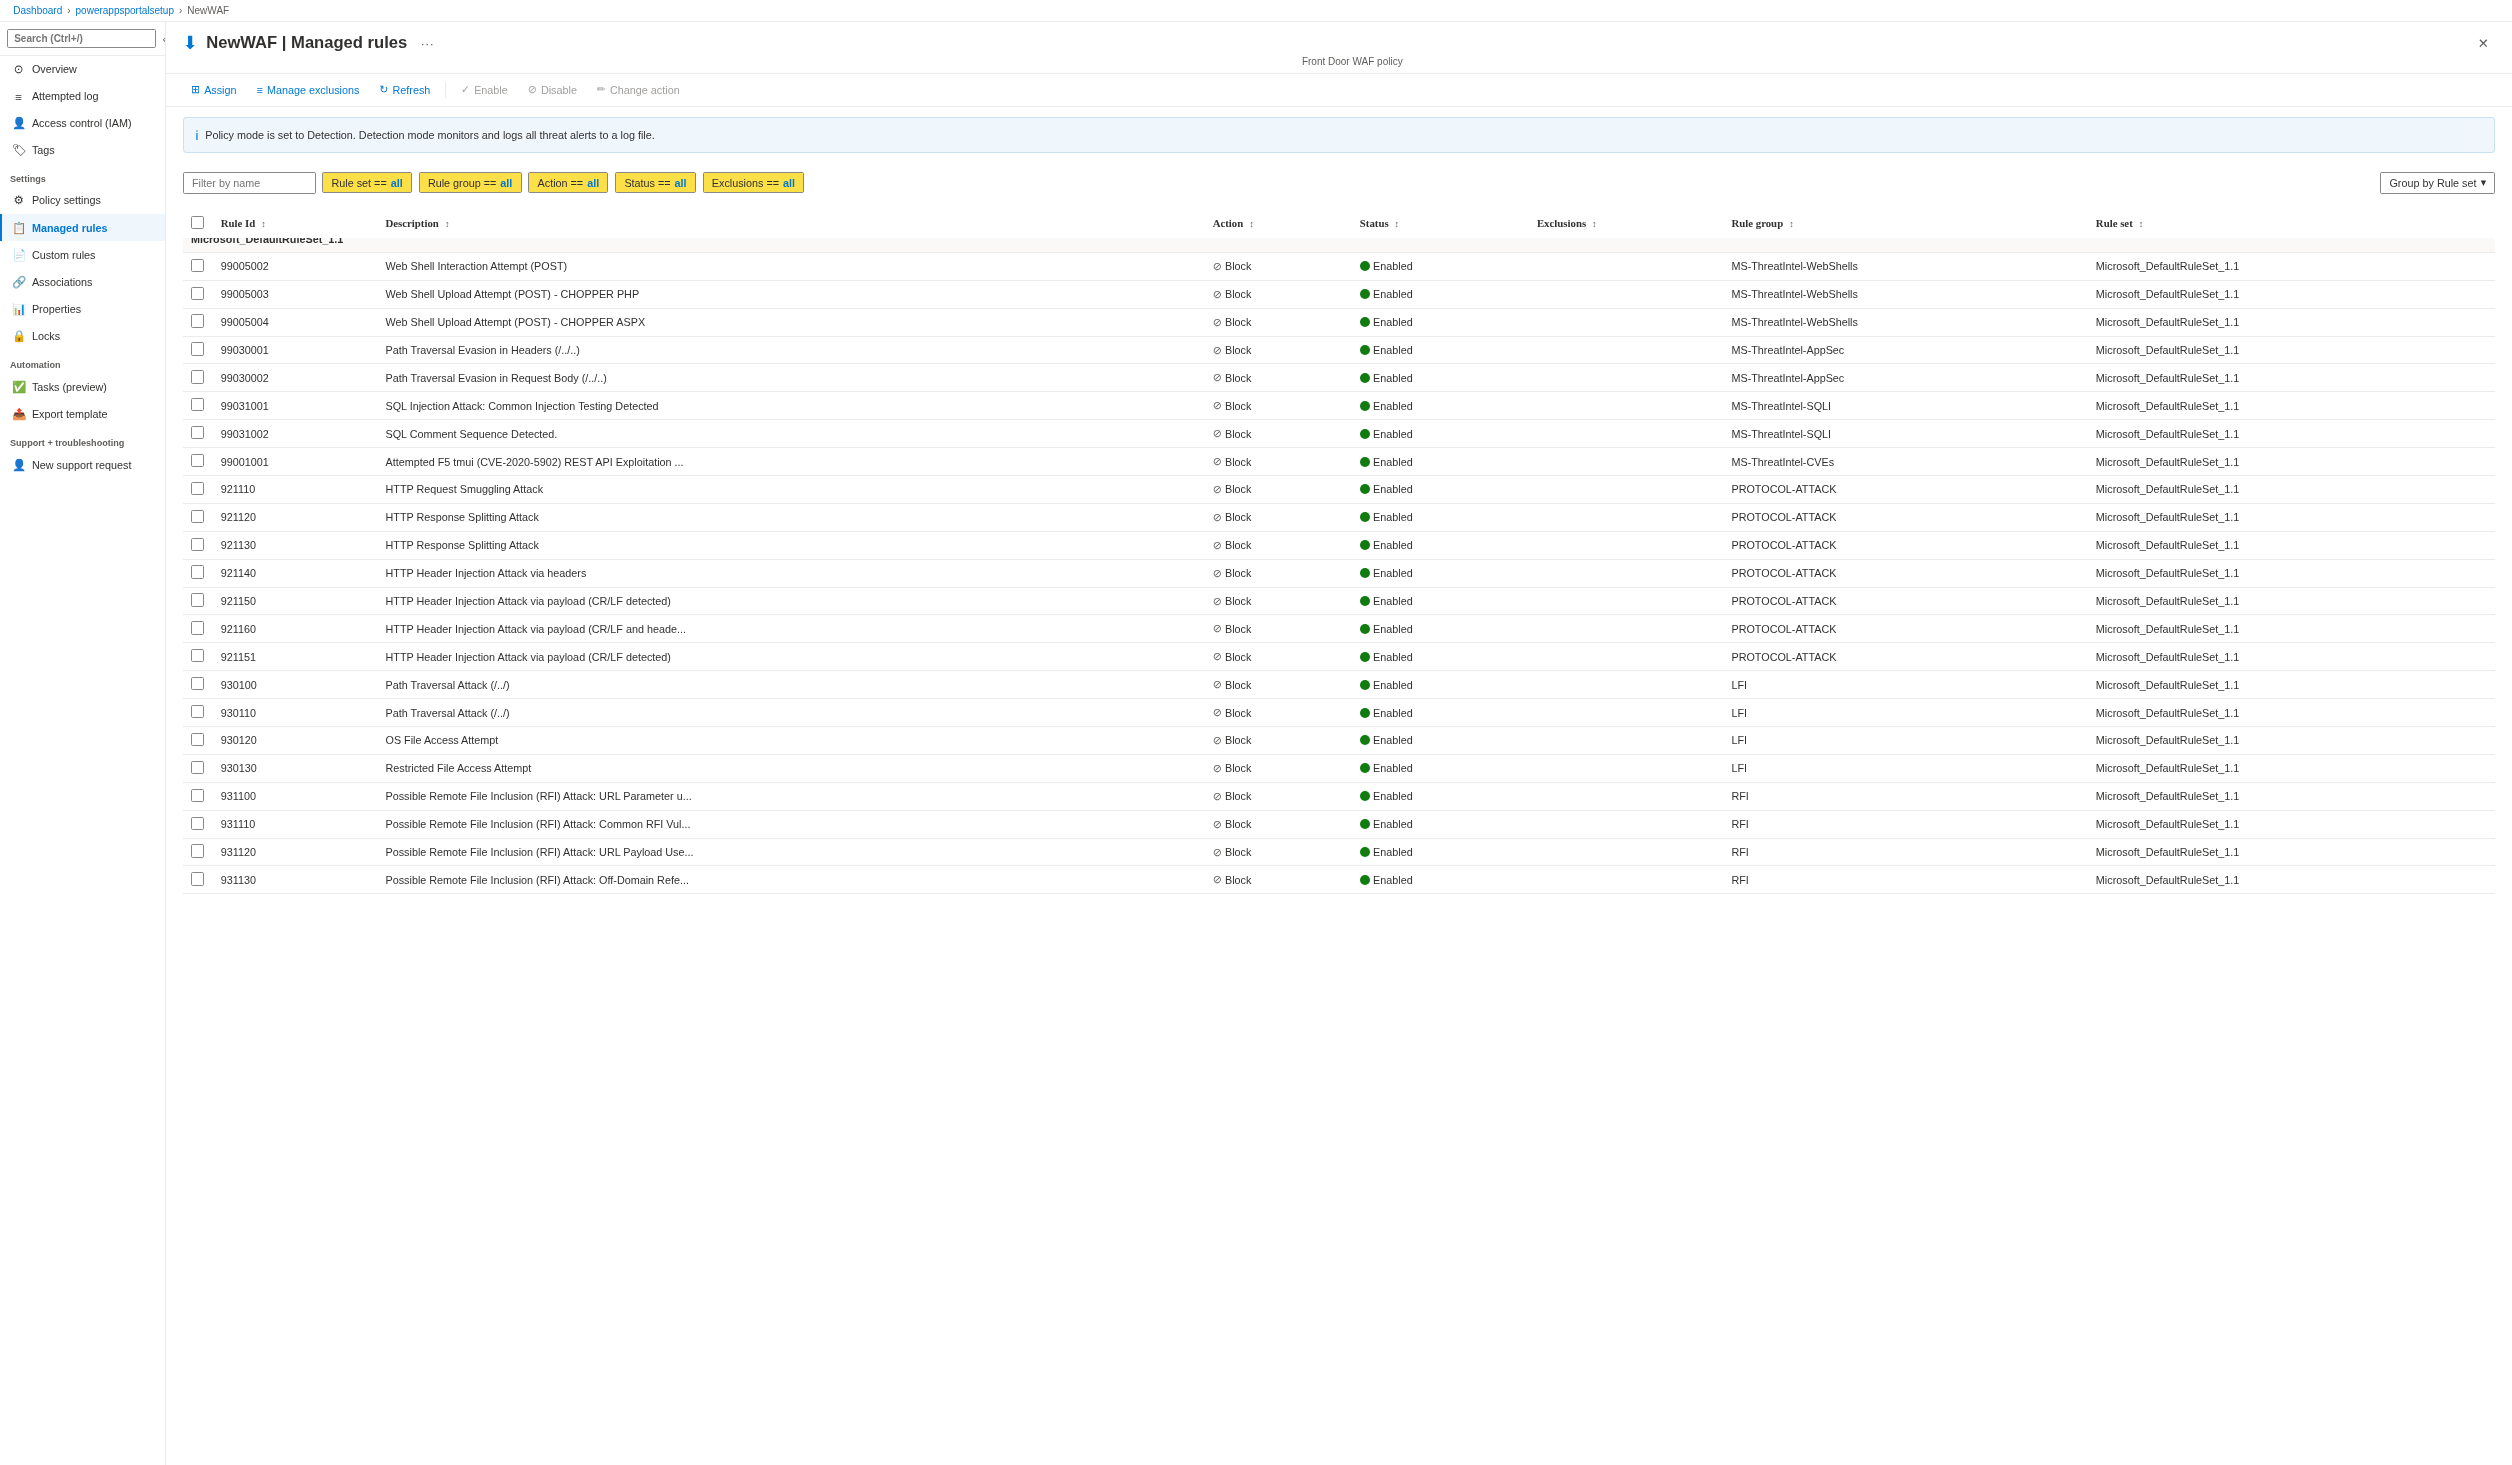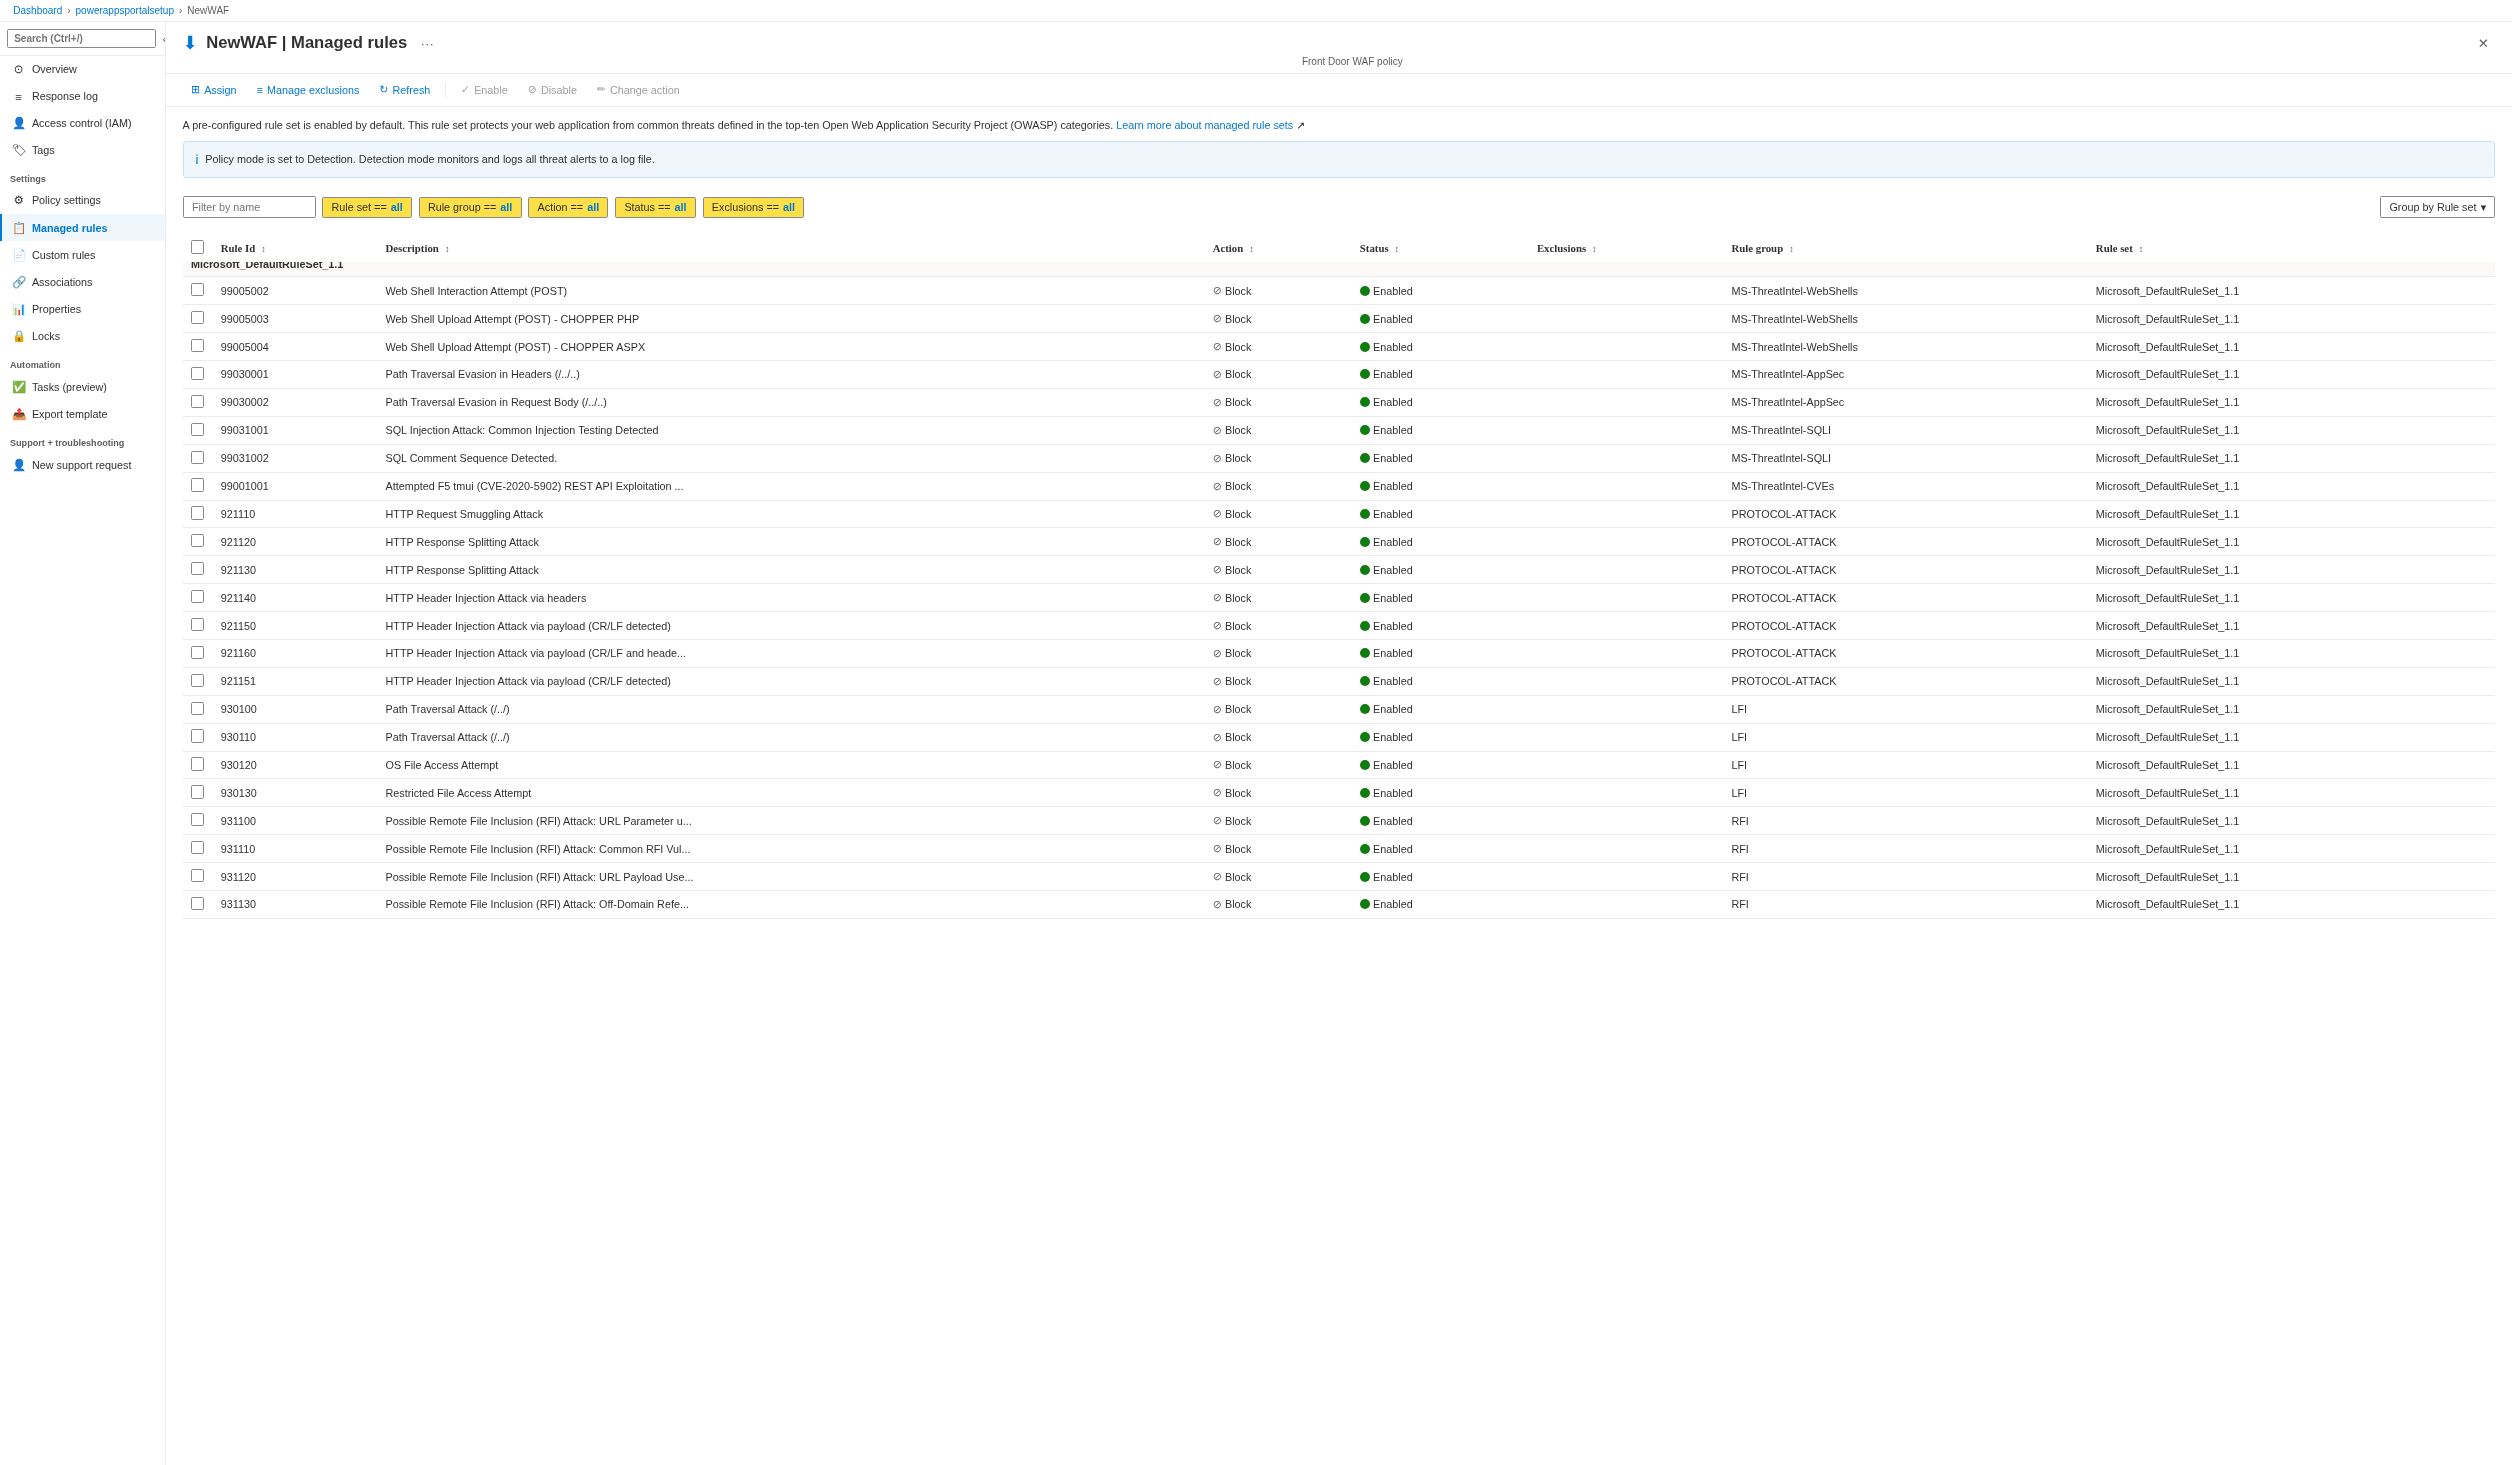--- a/index.html
+++ b/index.html
@@ -90,21 +90,21 @@
       <input type="text" placeholder="Search (Ctrl+/)" style="">
       <button class="sidebar-collapse-btn">«</button>
     </div>
 
     <div class="sidebar-item">
       <span class="icon">⊙</span>
       <span>Overview</span>
     </div>
     <div class="sidebar-item">
       <span class="icon">≡</span>
-      <span>Response log</span>
+      <span>Attempted log</span>
     </div>
     <div class="sidebar-item">
       <span class="icon">👤</span>
       <span>Access control (IAM)</span>
     </div>
     <div class="sidebar-item">
       <span class="icon">🏷</span>
       <span>Tags</span>
     </div>
 
@@ -185,24 +185,20 @@
         <span>⊘</span>
         <span>Disable</span>
       </button>
       <button class="toolbar-btn disabled">
         <span>✏</span>
         <span>Change action</span>
       </button>
     </div>
 
     <div class="info-section">
-      <p class="info-text">
-        <span>A pre-configured rule set is enabled by default. This rule set protects your web application from common threats defined in the top-ten Open Web Application Security Project (OWASP) categories.</span>
-        <a href="#">Learn more about managed rule sets</a> ↗
-      </p>
       <div class="info-notice">
         <span class="info-icon">ℹ</span>
         <span>Policy mode is set to Detection. Detection mode monitors and logs all threat alerts to a log file.</span>
       </div>
     </div>
 
     <div class="filter-bar">
       <input class="filter-input" type="text" placeholder="Filter by name" style="">
       <div class="filter-pill">
         <span class="pill-key">Rule set == </span>

